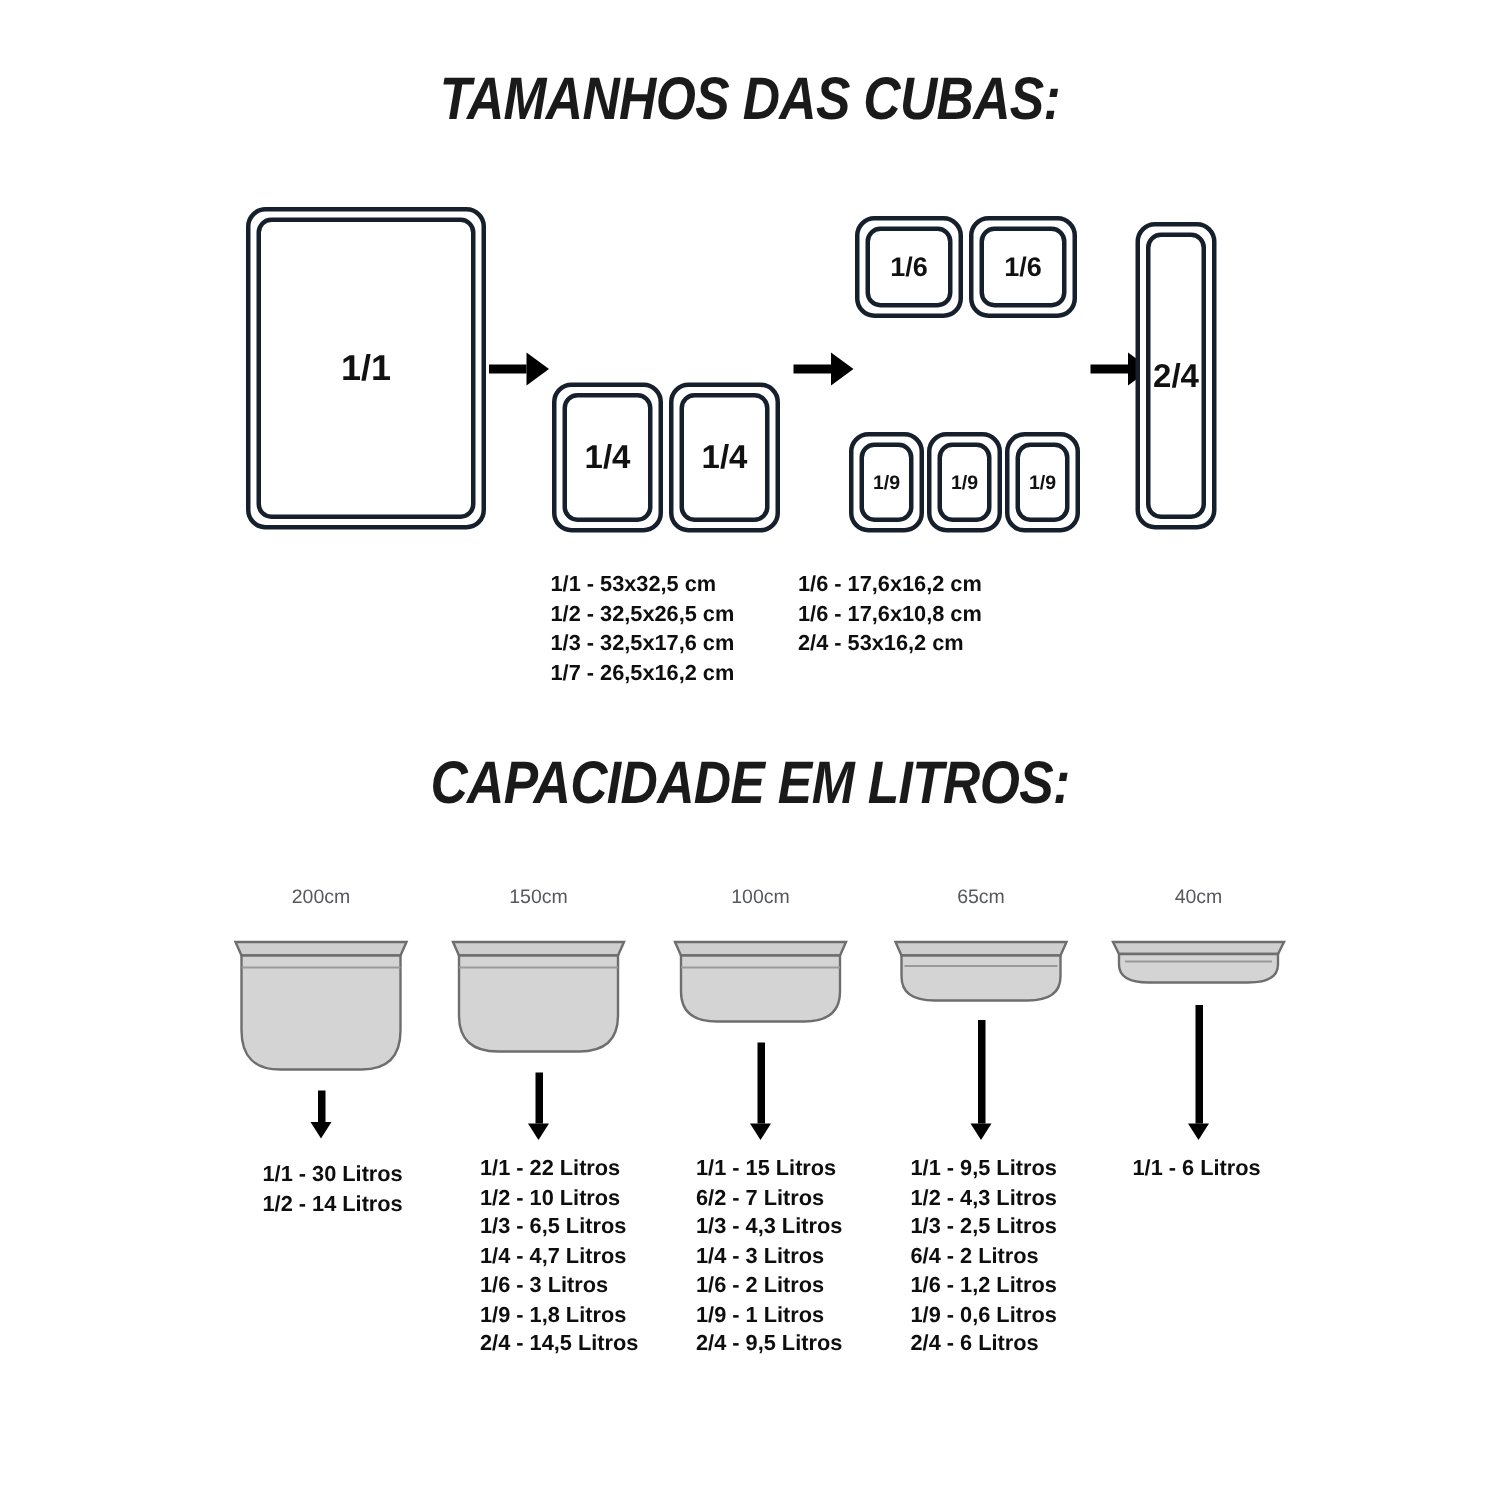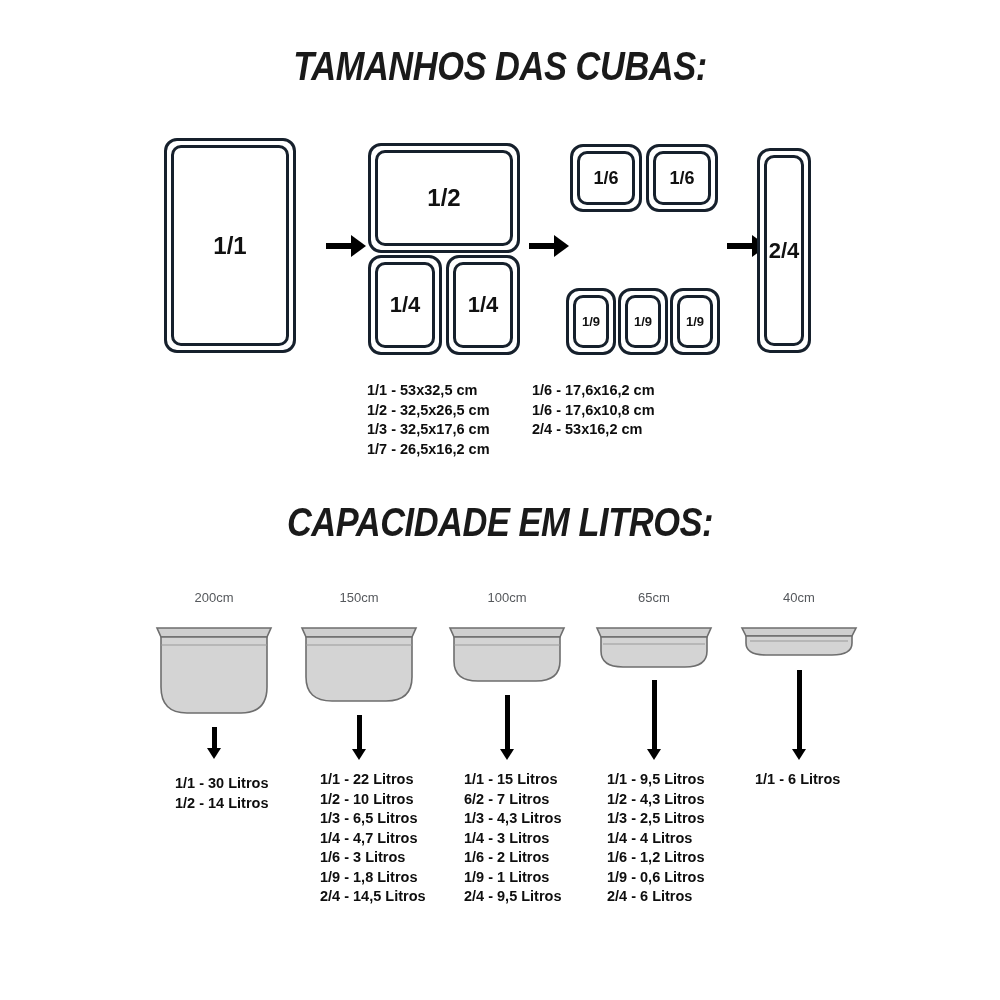--- a/index.html
+++ b/index.html
@@ -162,36 +162,31 @@
     white-space: nowrap;
   }
 </style>
 </head>
 <body>
 
 <div class="section-title" id="title-sizes">TAMANHOS DAS CUBAS:</div>
 
 <div id="sizes-diagram">
 
-  <div class="pan big" style="left:164px; top:8px; width:132px; height:215px;">
+  <div class="pan big" style="left:164px; top:8px; width:160px; height:215px;">
     <div class="pan-inner">
       <span class="pan-label">1/1</span>
     </div>
   </div>
 
   <div class="arrow-right" style="left:326px; top:105px; width:40px;">
     <div class="shaft"></div>
     <div class="head"></div>
   </div>
 
-  <div class="pan big" style="left:368px; top:13px; width:152px; height:110px;">
-    <div class="pan-inner">
-      <span class="pan-label">1/2</span>
-    </div>
-  </div>
   <div class="pan" style="left:368px; top:125px; width:74px; height:100px;">
     <div class="pan-inner">
       <span class="pan-label">1/4</span>
     </div>
   </div>
   <div class="pan" style="left:446px; top:125px; width:74px; height:100px;">
     <div class="pan-inner">
       <span class="pan-label">1/4</span>
     </div>
   </div>
@@ -332,21 +327,21 @@
       </svg>
     </div>
     <div class="down-arrow" style="left:54px; top:90px; height:80px;">
       <div class="v-shaft"></div>
       <div class="v-head"></div>
     </div>
     <div class="cap-list" style="left:12px; top:180px;">
       <div>1/1 - 9,5 Litros</div>
       <div>1/2 - 4,3 Litros</div>
       <div>1/3 - 2,5 Litros</div>
-      <div>1/4 - 4 Litros</div>
+      <div>6/4 - 2 Litros</div>
       <div>1/6 - 1,2 Litros</div>
       <div>1/9 - 0,6 Litros</div>
       <div>2/4 - 6 Litros</div>
     </div>
   </div>
 
   <div class="cap-group" style="left:740px; width:118px;">
     <div class="depth-label">40cm</div>
     <div class="vessel" style="top:35px;">
       <svg width="118" height="95" viewBox="0 0 118 95">

